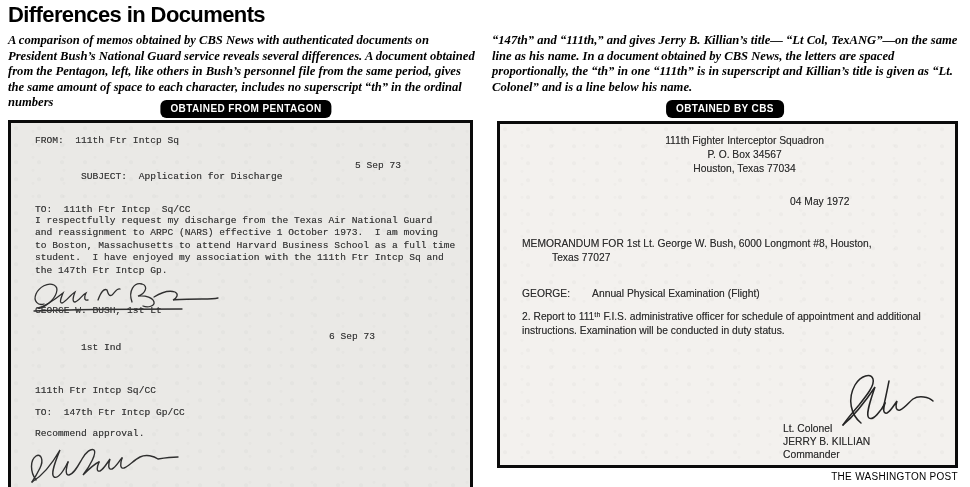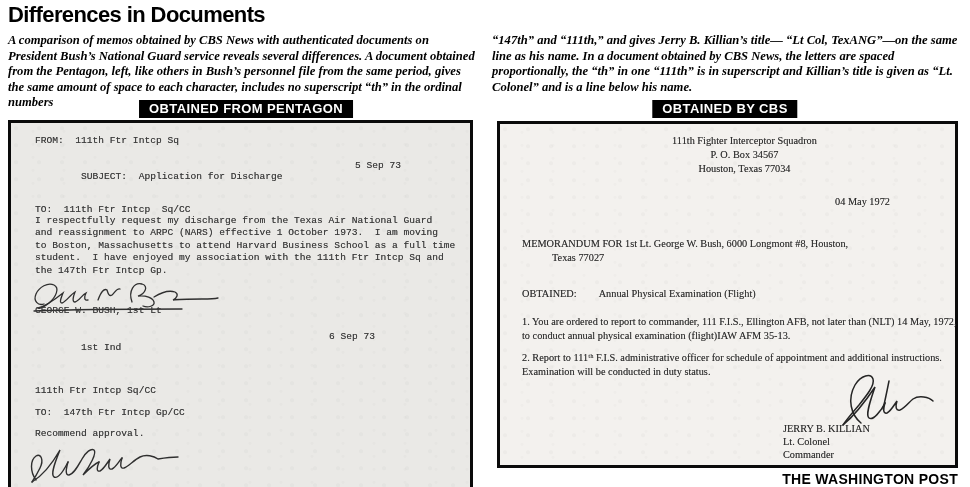--- a/index.html
+++ b/index.html
@@ -9,22 +9,22 @@
   
   .title{position:absolute;left:8px;top:2px;font-family:"Liberation Sans",sans-serif;
          font-weight:bold;font-size:22px;letter-spacing:-0.6px;color:#000;}
   .intro{position:absolute;top:33px;width:472px;font-family:"Liberation Serif",serif;
          font-weight:700;font-style:italic;font-size:12.6px;line-height:15.6px;color:#000;}
   .intro.left{left:8px;}
   .intro.right{left:492px;}
 
   
   .tagbar{position:absolute;top:100px;height:18px;line-height:18px;background:#000;color:#fff;
-          font-weight:bold;font-size:13px;letter-spacing:0.4px;padding:0 10px;
-          transform:translateX(-50%);white-space:nowrap;}
+          font-weight:bold;font-size:10px;letter-spacing:0.4px;padding:0 10px;
+          transform:translateX(-50%);white-space:nowrap;border-radius:6px;}
   .tagbar.left{left:246px;}
   .tagbar.right{left:725px;}
 
   
   .panel{position:absolute;box-sizing:border-box;border:3px solid #0a0a0a;
          background-image:
            radial-gradient(circle at 22% 31%, rgba(0,0,0,0.022) 0 1.5px, transparent 2.5px),
            radial-gradient(circle at 71% 64%, rgba(0,0,0,0.016) 0 1px, transparent 2px);
          background-size:23px 17px,31px 13px;}
   .panel.pentagon{left:8px;top:120px;width:465px;height:428px;background-color:#eaE9e6;background-color:#eae9e6;}
@@ -37,36 +37,36 @@
   .pdate{position:absolute;top:0;}
   .pbody{white-space:pre;line-height:12.4px;}
   .m14{margin-top:14px;} .m13{} .m15{margin-top:15px;}
   .m10{margin-top:10px;} .m11{margin-top:11px;}
   .redact{display:inline-block;width:60px;height:9px;background:#141414;border-radius:1px;
           vertical-align:-1px;margin-right:4px;}
   .sig-bush{display:block;margin:2px 0 -10px -5px;}
   .sig-kil-l{display:block;margin:3px 0 -12px -7px;}
 
   
-  .cdoc{position:relative;padding:10px 20px 0 22px;font-family:Liberation Serif, serif;
+  .cdoc{position:relative;padding:10px 20px 0 22px;font-family:Liberation Sans, sans-serif;
         font-size:10.3px;line-height:14px;color:#2e2e2e;text-shadow:0 0 0.3px rgba(40,40,40,0.5);}
   .cunit{text-align:center;transform:translateX(16px);}
-  .cdate{margin-top:19px;text-align:center;}
+  .cdate{margin-top:19px;}
   .cdate span{margin-left:268px;}
   .cmemo{margin-top:28px;}
   .cmemo2{text-indent:30px;}
   .csubject{margin-top:22px;}
   .csubject .subj-text{margin-left:22px;}
   .cpara1{margin-top:14px;width:438px;line-height:13.6px;}
   .cpara2{margin-top:9px;width:438px;line-height:13.6px;}
   .csig{position:absolute;left:283px;top:247px;line-height:13px;}
   .sig-kil-r{display:block;margin:0 0 -7px 48px;}
 
   
-  .credit{position:absolute;right:12px;top:471px;font-weight:bold;font-size:14px;
+  .credit{position:absolute;right:12px;top:471px;font-weight:normal;font-size:10px;
           letter-spacing:0.3px;color:#000;}
 </style>
 </head>
 <body>
 
 <div id="stage">
 
   <div class="title">Differences in Documents</div>
   <div class="intro left">A comparison of memos obtained by CBS News with authenticated documents on President Bush’s National Guard service reveals several differences. A document obtained from the Pentagon, left, like others in Bush’s personnel file from the same period, gives the same amount of space to each character, includes no superscript “th” in the ordinal numbers</div>
   <div class="intro right">“147th” and “111th,” and gives Jerry B. Killian’s title— “Lt Col, TexANG”—on the same line as his name. In a document obtained by CBS News, the letters are spaced proportionally, the “th” in one “111th” is in superscript and Killian’s title is given as “Lt. Colonel” and is a line below his name.</div>
@@ -125,35 +125,34 @@
     <div class="cdoc">
       <div class="cunit">
         <div>111th Fighter Interceptor Squadron</div>
         <div>P. O. Box 34567</div>
         <div>Houston, Texas 77034</div>
       </div>
       <div class="cdate"><span>04 May 1972</span></div>
       <div class="cmemo">MEMORANDUM FOR 1st Lt. George W. Bush, 6000 Longmont #8, Houston,</div>
       <div class="cmemo2">Texas 77027</div>
       <div class="csubject">
-        <span>OBTAINED:</span><span class="subj-text">Annual Physical Examination (Flight)</span>
+        <span>GEORGE:</span><span class="subj-text">Annual Physical Examination (Flight)</span>
       </div>
-      <div class="cpara1">1.  You are ordered to report to commander, 111 F.I.S., Ellington AFB, not later than (NLT) 14 May, 1972, to conduct annual physical examination (flight)IAW AFM 35-13.</div>
       <div class="cpara2">2.  Report to 111ᵗʰ F.I.S. administrative officer for schedule of appointment and additional instructions.  Examination will be conducted in duty status.</div>
 
       <div class="csig">
         <svg class="sig-kil-r" width="112" height="58" viewBox="0 0 112 58">
           <g fill="none" stroke="#252525" stroke-width="1.5" stroke-linecap="round">
             <path d="M30,52 C20,44 16,28 24,14 C30,4 40,2 42,8 C44,14 36,24 28,34 C22,41 16,48 12,54"></path>
             <path d="M12,54 C24,44 36,28 44,16 C40,28 34,44 38,47 C42,50 50,40 54,32"></path>
             <path d="M54,32 C52,38 52,43 56,42 C60,40 63,34 66,30 C64,36 65,40 69,39 C74,37 78,31 82,28 C88,24 98,26 102,30"></path>
             <path d="M58,10 C56,20 54,30 52,38"></path>
           </g>
         </svg>
+        <div>Lt. Colonel</div>
         <div>JERRY B. KILLIAN</div>
-        <div>Lt. Colonel</div>
         <div>Commander</div>
       </div>
     </div>
   </div>
 
   <div class="credit">THE WASHINGTON POST</div>
 </div>
 
 </body></html>

